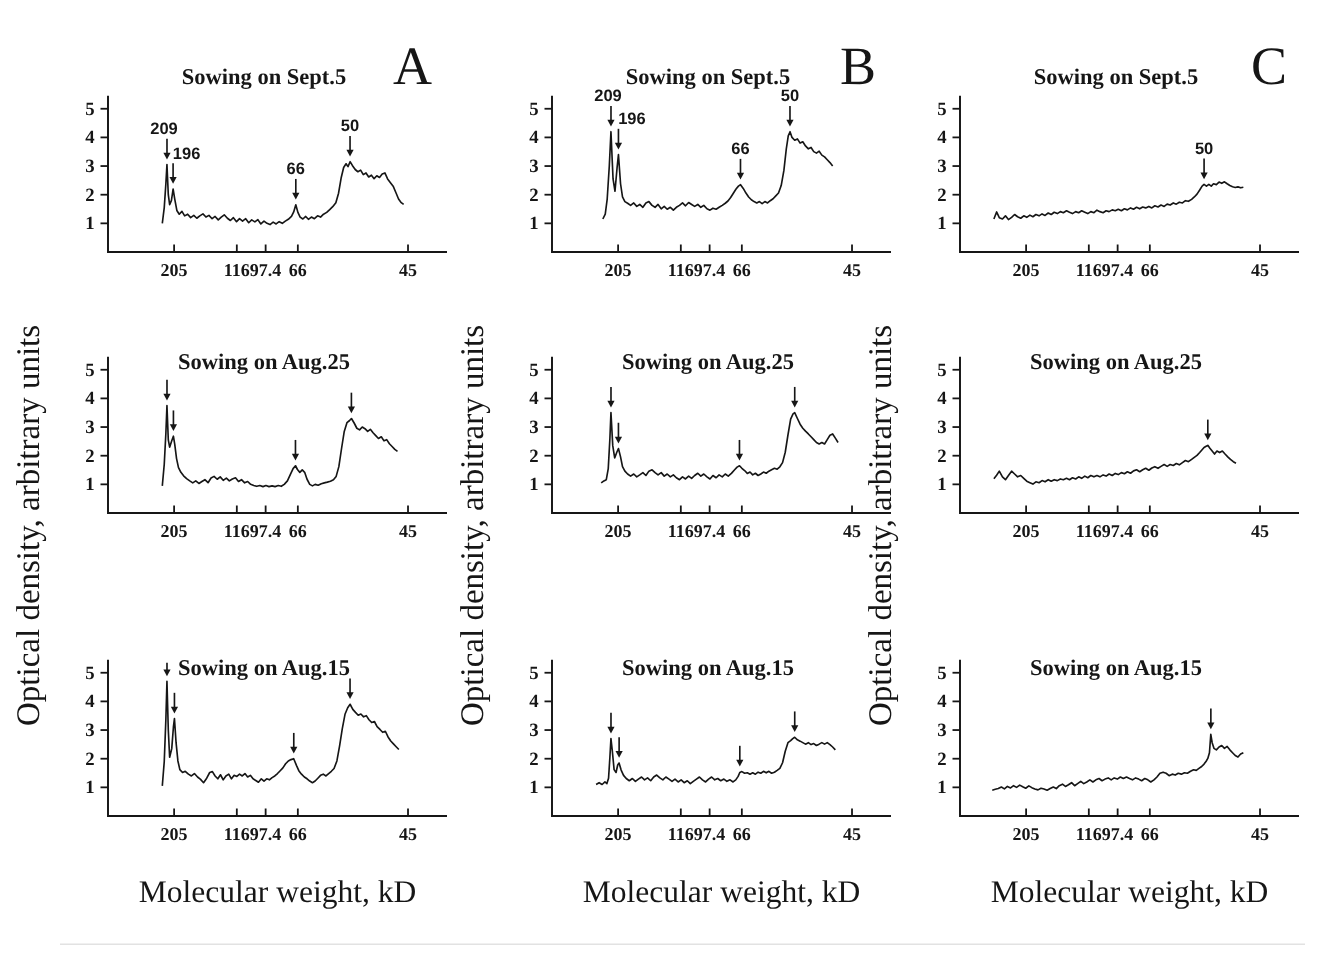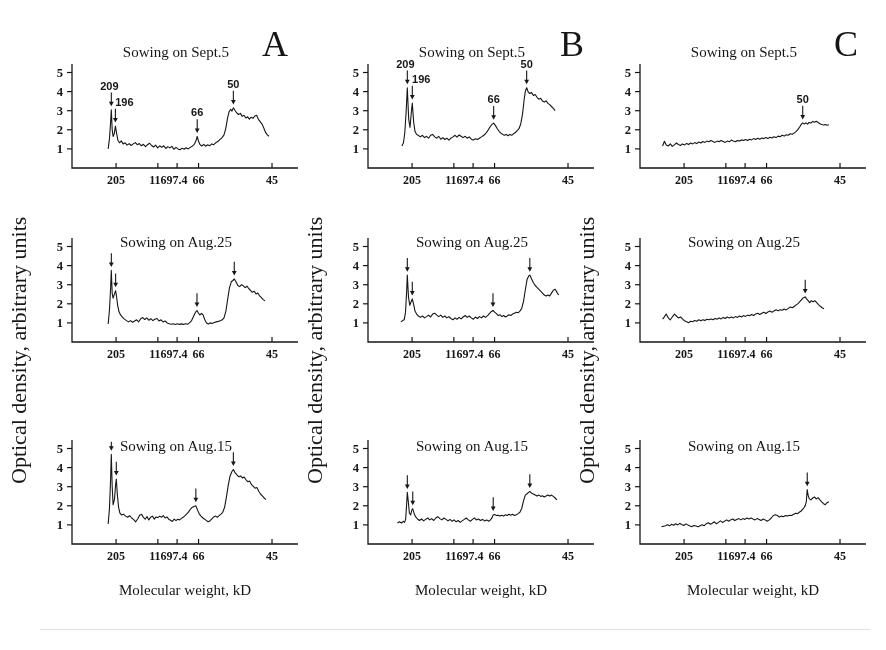--- a/index.html
+++ b/index.html
@@ -10,23 +10,23 @@
   .col-b{left:302px;width:298px;}
   .col-c{left:574px;width:300px;}
   .ylabel{
     position:absolute;left:0;top:138px;height:404px;width:30px;
     writing-mode:vertical-rl;transform:rotate(180deg);
     text-align:center;font-size:22px;white-space:nowrap;
   }
   .letter{position:absolute;top:16px;right:16px;font-size:36px;line-height:36px;font-weight:normal;}
   .panels{position:absolute;left:30px;top:26px;width:268px;height:540px;}
   .panel{position:absolute;left:0;width:268px;height:175px;}
-  .ptitle{position:absolute;left:12px;right:0;text-align:center;font-size:15px;white-space:nowrap;}
+  .ptitle{position:absolute;left:12px;right:0;text-align:center;font-size:15px;white-space:nowrap;font-weight:bold;}
   .panel svg{position:absolute;left:0;top:10px;}
-  .xlabel{position:absolute;left:45px;width:268px;top:572px;text-align:center;font-size:15px;white-space:nowrap;}
+  .xlabel{position:absolute;left:45px;width:268px;top:572px;text-align:center;font-size:21px;white-space:nowrap;}
   .bottom-rule{position:absolute;left:40px;top:629px;width:830px;height:1px;}
   svg text{font-family:"Liberation Serif","DejaVu Serif",serif;fill:#161616;}
   svg .tickY{font-size:12.5px;font-weight:bold;}
   svg .tickX{font-size:12px;font-weight:bold;}
   svg .pk{font-family:"Liberation Sans","DejaVu Sans",sans-serif;font-size:11px;font-weight:bold;}
 </style>
 </head>
 <body>
 
 <div class="figure">

